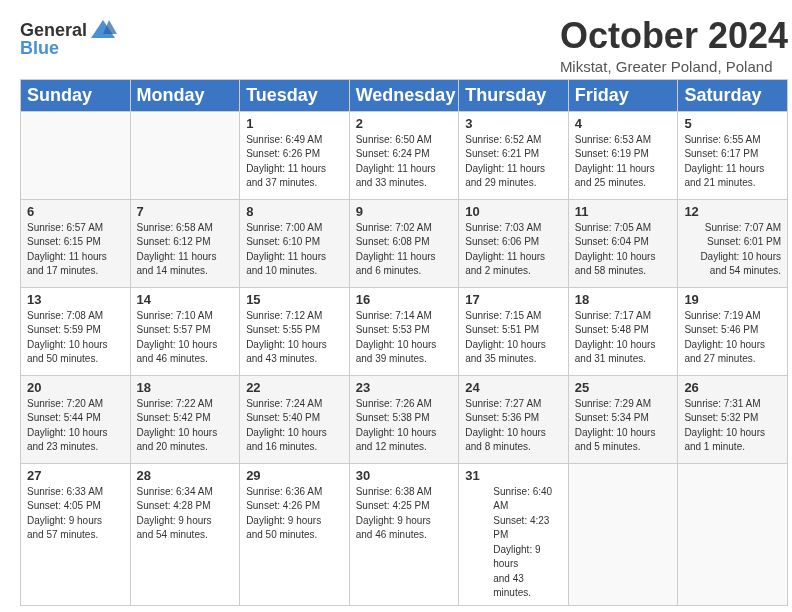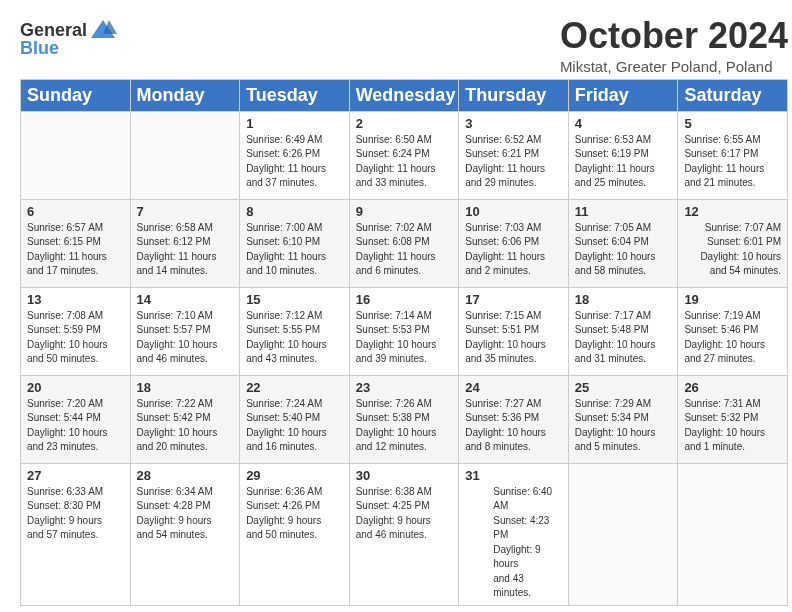--- a/index.html
+++ b/index.html
@@ -321,21 +321,21 @@
             <div class="day-info" style="white-space: pre-line;">Sunrise: 7:31 AM
 Sunset: 5:32 PM
 Daylight: 10 hours
 and 1 minute.</div>
           </td>
         </tr>
         <tr>
           <td>
             <span class="day-num">27</span>
             <div class="day-info" style="white-space: pre-line;">Sunrise: 6:33 AM
-Sunset: 8:30 PM
+Sunset: 4:05 PM
 Daylight: 9 hours
 and 57 minutes.</div>
           </td>
           <td>
             <span class="day-num">28</span>
             <div class="day-info" style="white-space: pre-line;">Sunrise: 6:34 AM
 Sunset: 4:28 PM
 Daylight: 9 hours
 and 54 minutes.</div>
           </td>

